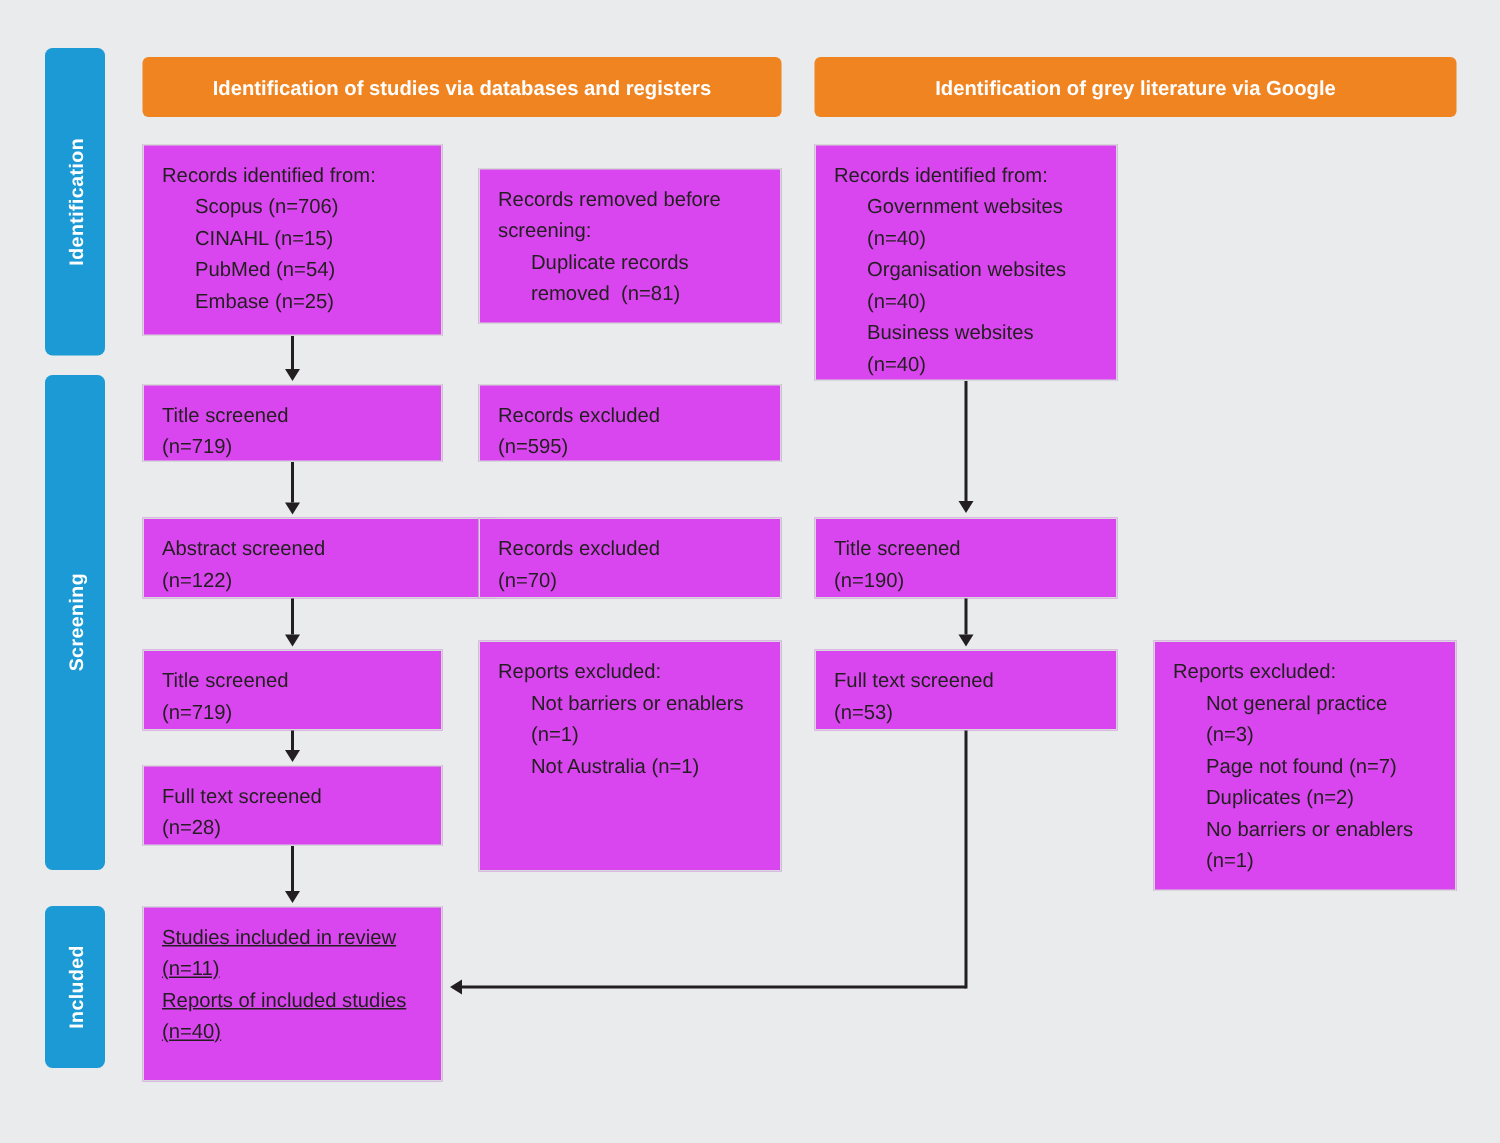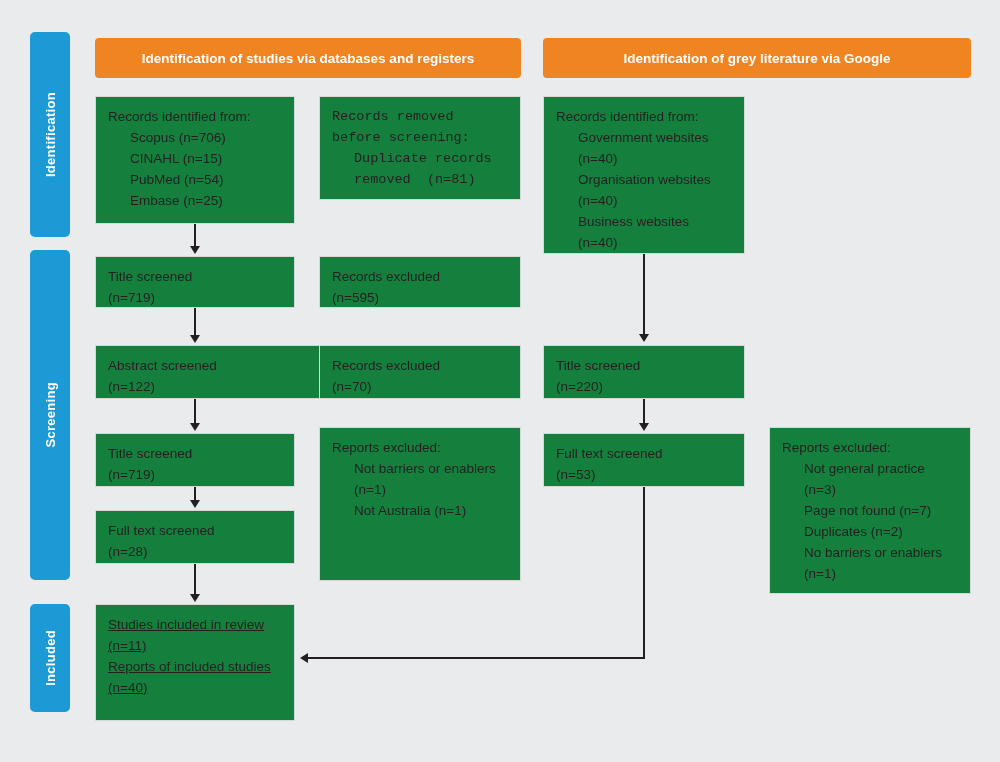--- a/index.html
+++ b/index.html
@@ -47,21 +47,21 @@
     font-size: 13.5px;
     font-weight: bold;
     display: flex;
     align-items: center;
     justify-content: center;
     text-align: center;
   }
   
   .box {
     position: absolute;
-    background: #15803d;
+    background: #d946ef;
     border: 1px solid #d5d7d9;
     box-sizing: border-box;
     padding: 10px 12px 8px 12px;
     font-size: 13.5px;
     color: #231f20;
     line-height: 1.55;
   }
   .box .line {
     white-space: pre-wrap;
   }
@@ -114,21 +114,21 @@
   </div>
 
   <div class="box" style="left:95px; top:96px; width:200px; height:128px;">
     <div class="line">Records identified from:</div>
     <div class="line indent">Scopus (n=706)</div>
     <div class="line indent">CINAHL (n=15)</div>
     <div class="line indent">PubMed (n=54)</div>
     <div class="line indent">Embase (n=25)</div>
   </div>
 
-  <div class="box" style="left:319px; top:96px; width:202px; height:104px;font-family:Liberation Mono, monospace;">
+  <div class="box" style="left:319px; top:112px; width:202px; height:104px;">
     <div class="line">Records removed before screening:</div>
     <div class="line indent">Duplicate records removed  (n=81)</div>
   </div>
 
   <div class="box" style="left:95px; top:256px; width:200px; height:52px;">
     <div class="line">Title screened</div>
     <div class="line">(n=719)</div>
   </div>
 
   <div class="box" style="left:319px; top:256px; width:202px; height:52px;">
@@ -171,21 +171,21 @@
 
   <div class="box" style="left:543px; top:96px; width:202px; height:158px;">
     <div class="line">Records identified from:</div>
     <div class="line indent">Government websites (n=40)</div>
     <div class="line indent">Organisation websites (n=40)</div>
     <div class="line indent">Business websites (n=40)</div>
   </div>
 
   <div class="box" style="left:543px; top:345px; width:202px; height:54px;">
     <div class="line">Title screened</div>
-    <div class="line">(n=220)</div>
+    <div class="line">(n=190)</div>
   </div>
 
 
   <div class="box" style="left:543px; top:433px; width:202px; height:54px;">
     <div class="line">Full text screened</div>
     <div class="line">(n=53)</div>
   </div>
 
   <div class="box" style="left:769px; top:427px; width:202px; height:167px;">
     <div class="line">Reports excluded:</div>

